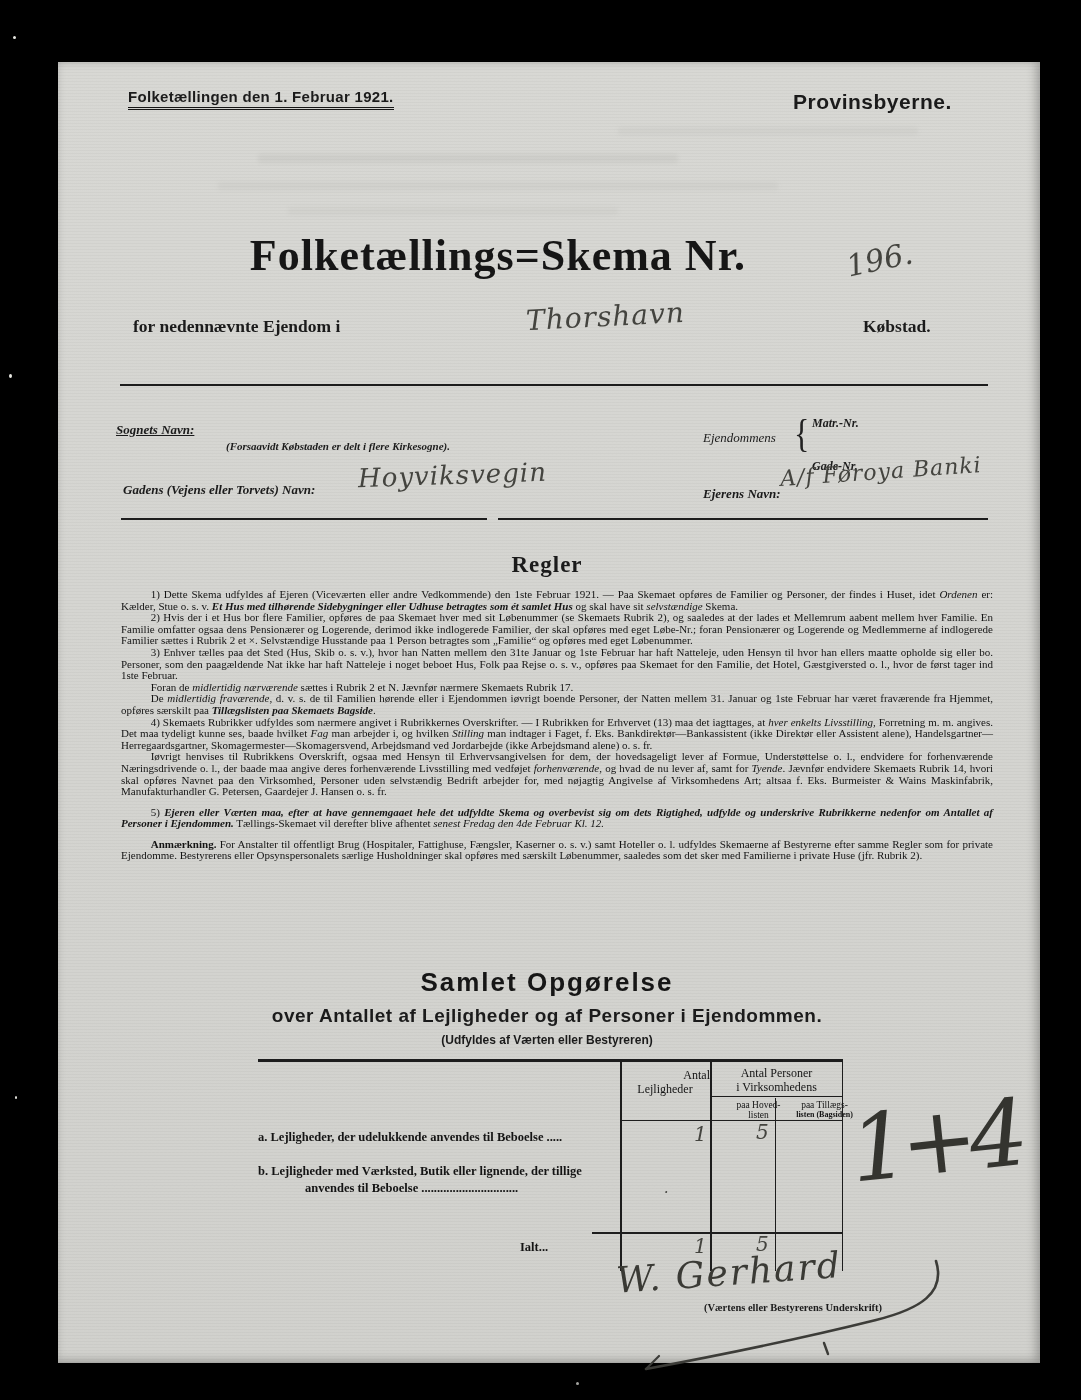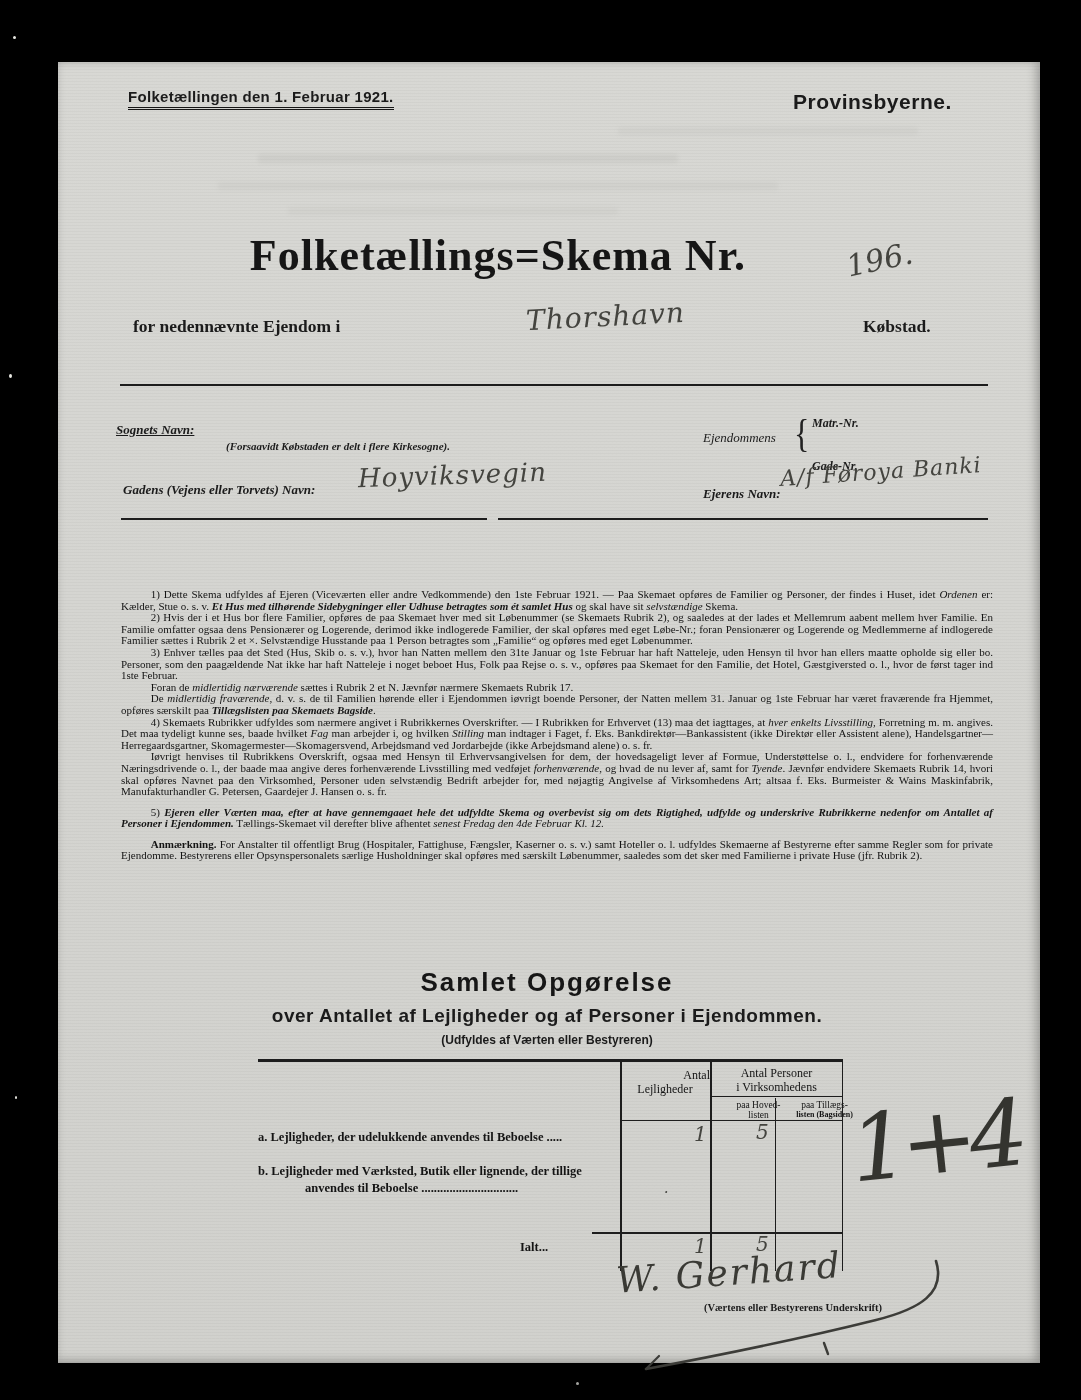--- a/index.html
+++ b/index.html
@@ -86,20 +86,21 @@
 
   <div class="abs flabel" style="left:65px;top:420px;">Gadens (Vejens eller Torvets) Navn:</div>
   <div class="abs hw" style="left:300px;top:398px;font-size:26px;transform:rotate(-2deg);letter-spacing:1px;">Hoyviksvegin</div>
 
   <div class="abs flabel" style="left:645px;top:424px;">Ejerens Navn:</div>
   <div class="abs hw" style="left:722px;top:397px;font-size:22px;transform:rotate(-4deg);letter-spacing:1px;">A/f Føroya Banki</div>
 
   <div class="hline" style="left:63px;top:456px;width:366px;"></div>
   <div class="hline" style="left:440px;top:456px;width:490px;"></div>
 
+  <div class="abs serif" style="left:0;top:490px;width:978px;text-align:center;font-weight:bold;font-size:23px;letter-spacing:1px;">Regler</div>
   <div class="abs serif rules">
       <p><span>1)  Dette Skema udfyldes af Ejeren (Viceværten eller andre Vedkommende) den 1ste Februar 1921. — Paa Skemaet opføres de Familier og Personer, der findes i Huset, idet </span><span class="i">Ordenen</span><span> er: Kælder, Stue o. s. v.  </span><span class="bi">Et Hus med tilhørende Sidebygninger eller Udhuse betragtes som ét samlet Hus</span><span> og skal have sit </span><span class="i">selvstændige</span><span> Skema.</span></p>
       <p><span>2)  Hvis der i et Hus bor flere Familier, opføres de paa Skemaet hver med sit Løbenummer (se Skemaets Rubrik 2), og saaledes at der lades et Mellemrum aabent mellem hver Familie.  En Familie omfatter ogsaa dens Pensionærer og Logerende, derimod ikke indlogerede Familier, der skal opføres med eget Løbe-Nr.; foran Pensionærer og Logerende og Medlemmerne af indlogerede Familier sættes i Rubrik 2 et ×.  Selvstændige Husstande paa 1 Person betragtes som „Familie“ og opføres med eget Løbenummer.</span></p>
       <p><span>3)  Enhver tælles paa det Sted (Hus, Skib o. s. v.), hvor han Natten mellem den 31te Januar og 1ste Februar har haft Natteleje, uden Hensyn til hvor han ellers maatte opholde sig eller bo.  Personer, som den paagældende Nat ikke har haft Natteleje i noget beboet Hus, Folk paa Rejse o. s. v., opføres paa Skemaet for den Familie, det Hotel, Gæstgiversted o. l., hvor de først tager ind 1ste Februar.</span></p>
       <p><span>Foran de </span><span class="i">midlertidig nærværende</span><span> sættes i Rubrik 2 et N.  Jævnfør nærmere Skemaets Rubrik 17.</span></p>
       <p><span>De </span><span class="i">midlertidig fraværende</span><span>, d. v. s. de til Familien hørende eller i Ejendommen iøvrigt boende Personer, der Natten mellem 31. Januar og 1ste Februar har været fraværende fra Hjemmet, opføres særskilt paa </span><span class="bi">Tillægslisten paa Skemaets Bagside</span><span>.</span></p>
       <p><span>4)  Skemaets Rubrikker udfyldes som nærmere angivet i Rubrikkernes Overskrifter. — I Rubrikken for Erhvervet (13) maa det iagttages, at </span><span class="i">hver enkelts Livsstilling</span><span>, Forretning m. m. angives.  Det maa tydeligt kunne ses, baade hvilket </span><span class="i">Fag</span><span> man arbejder i, og hvilken </span><span class="i">Stilling</span><span> man indtager i Faget, f. Eks. Bankdirektør—Bankassistent (ikke Direktør eller Assistent alene), Handelsgartner—Herregaardsgartner, Skomagermester—Skomagersvend, Arbejdsmand ved Jordarbejde (ikke Arbejdsmand alene) o. s. fr.</span></p>
       <p><span>Iøvrigt henvises til Rubrikkens Overskrift, ogsaa med Hensyn til Erhvervsangivelsen for dem, der hovedsageligt lever af Formue, Understøttelse o. l., endvidere for forhenværende Næringsdrivende o. l., der baade maa angive deres forhenværende Livsstilling med vedføjet </span><span class="i">forhenværende</span><span>, og hvad de nu lever af, samt for </span><span class="i">Tyende</span><span>.  Jævnfør endvidere Skemaets Rubrik 14, hvori skal opføres Navnet paa den Virksomhed, Personer uden selvstændig Bedrift arbejder for, med nøjagtig Angivelse af Virksomhedens Art; altsaa f. Eks. Burmeister &amp; Wains Maskinfabrik, Manufakturhandler G. Petersen, Gaardejer J. Hansen o. s. fr.</span></p>
       <p class="gap"><span>5)  </span><span class="bi">Ejeren eller Værten maa, efter at have gennemgaaet hele det udfyldte Skema og overbevist sig om dets Rigtighed, udfylde og underskrive Rubrikkerne nedenfor om Antallet af Personer i Ejendommen.</span><span>  Tællings-Skemaet vil derefter blive afhentet </span><span class="i">senest Fredag den 4de Februar Kl. 12.</span></p>
       <p class="gap"><span class="b">Anmærkning.</span><span>  For Anstalter til offentligt Brug (Hospitaler, Fattighuse, Fængsler, Kaserner o. s. v.) samt Hoteller o. l. udfyldes Skemaerne af Bestyrerne efter samme Regler som for private Ejendomme.  Bestyrerens eller Opsynspersonalets særlige Husholdninger skal opføres med særskilt Løbenummer, saaledes som det sker med Familierne i private Huse (jfr. Rubrik 2).</span></p>

